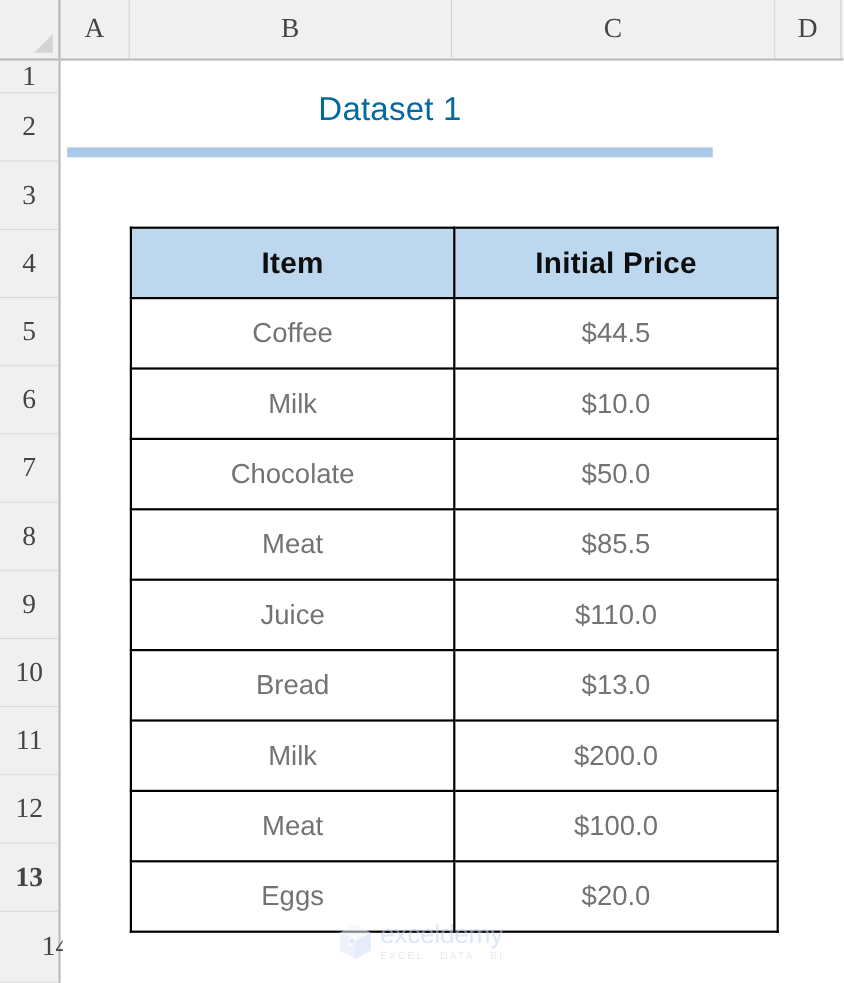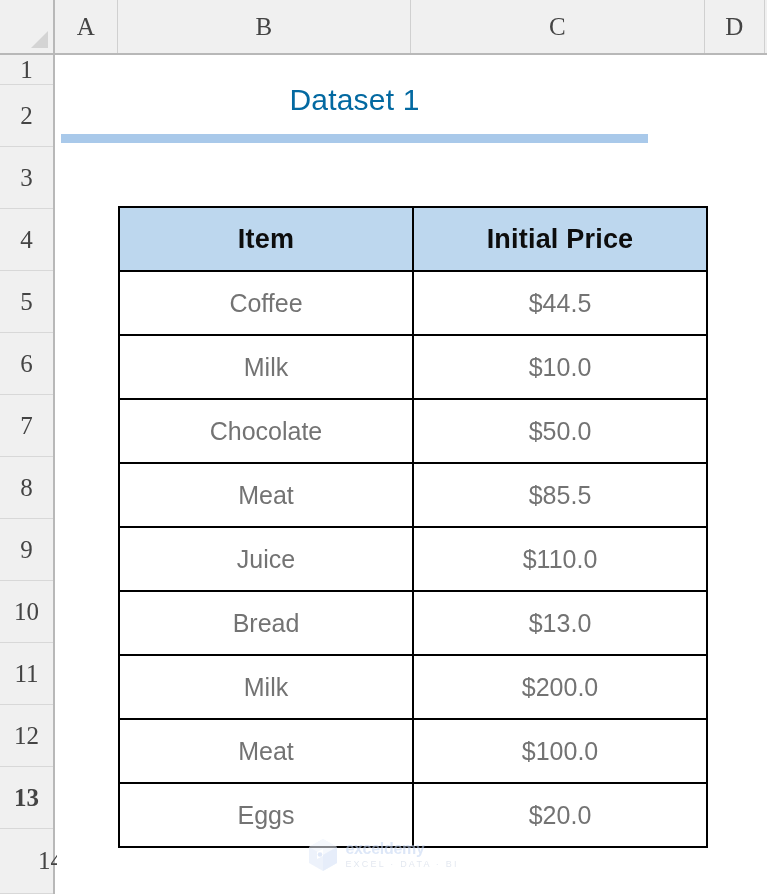--- a/index.html
+++ b/index.html
@@ -161,22 +161,22 @@
     display: flex;
     align-items: center;
     justify-content: center;
     gap: 7px;
     opacity: .55;
     pointer-events: none;
   }
   .wm-mark { flex: 0 0 auto; display: block; }
   .wm-textblock { display: flex; flex-direction: column; line-height: 1; }
   .wm-name {
-    font-size: 16px;
-    font-weight: bold;
+    font-size: 24px;
+    font-weight: normal;
     color: #c3d4f2;
     letter-spacing: -.3px;
   }
   .wm-tag {
     margin-top: 3px;
     font-size: 9px;
     color: #ccd5e4;
     letter-spacing: 2.2px;
     text-align: center;
   }

